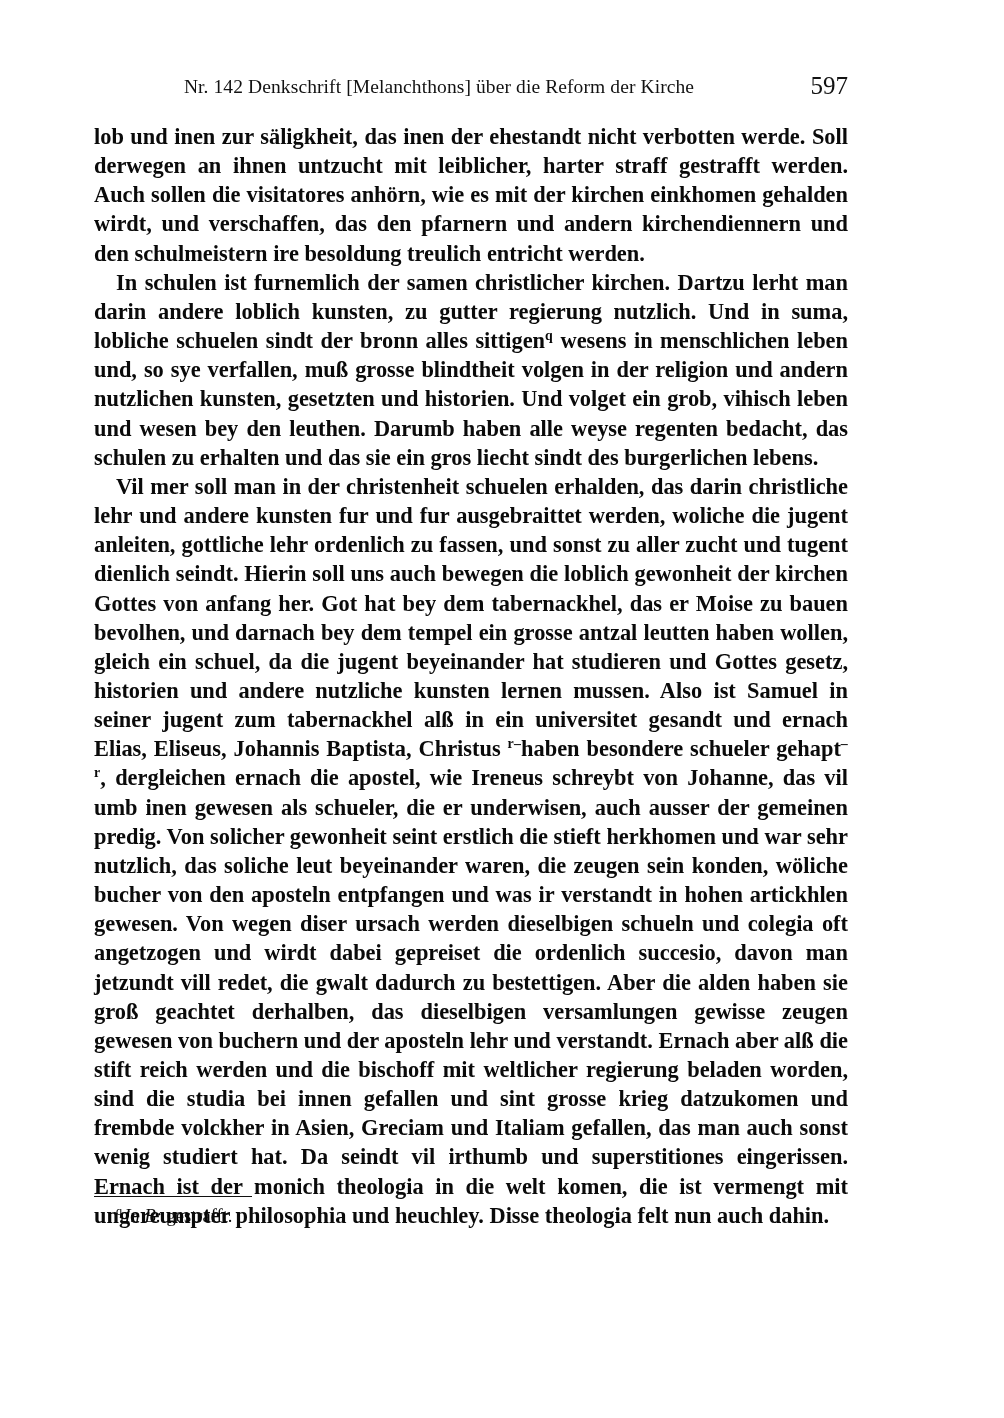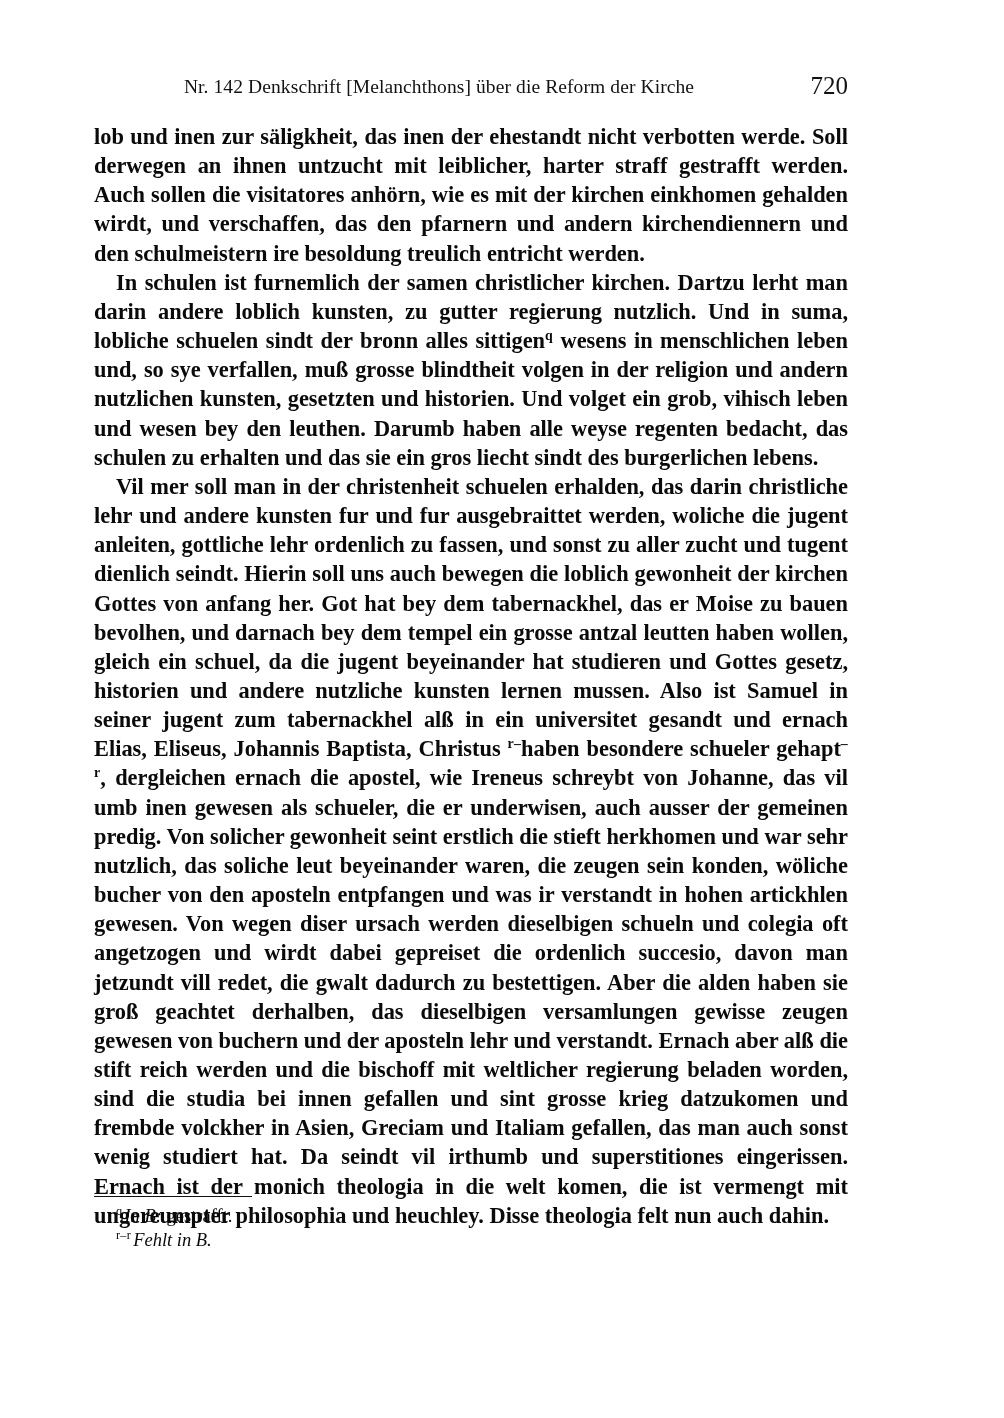--- a/index.html
+++ b/index.html
@@ -109,35 +109,34 @@
   }
   .fn-line i { }
 </style>
 </head>
 <body>
 
 <div class="page">
 
   <div class="running-head">
     <div class="running-head-title">Nr. 142 Denkschrift [Melanchthons] über die Reform der Kirche</div>
-    <div class="running-head-page">720</div>
+    <div class="running-head-page">597</div>
   </div>
 
   <div class="textblock">
 
     <p class="para"><span>lob und inen zur säligkheit, das inen der ehestandt nicht verbotten werde. Soll derwegen an ihnen untzucht mit leiblicher, harter straff gestrafft werden. Auch sollen die visitatores anhörn, wie es mit der kirchen einkhomen gehalden wirdt, und verschaffen, das den pfarnern und andern kirchendiennern und den schulmeistern ire besoldung treulich entricht werden.</span></p>
 
     <p class="para indent"><span>In schulen ist furnemlich der samen christlicher kirchen. Dartzu lerht man darin andere loblich kunsten, zu gutter regierung nutzlich. Und in suma, lobliche schuelen sindt der bronn alles sittigen</span><sup class="fnmark">q</sup><span> wesens in menschlichen leben und, so sye verfallen, muß grosse blindtheit volgen in der religion und andern nutzlichen kunsten, gesetzten und historien. Und volget ein grob, vihisch leben und wesen bey den leuthen. Darumb haben alle weyse regenten bedacht, das schulen zu erhalten und das sie ein gros liecht sindt des burgerlichen lebens.</span></p>
 
     <p class="para indent"><span>Vil mer soll man in der christenheit schuelen erhalden, das darin christliche lehr und andere kunsten fur und fur ausgebraittet werden, woliche die jugent anleiten, gottliche lehr ordenlich zu fassen, und sonst zu aller zucht und tugent dienlich seindt. Hierin soll uns auch bewegen die loblich gewonheit der kirchen Gottes von anfang her. Got hat bey dem tabernackhel, das er Moise zu bauen bevolhen, und darnach bey dem tempel ein grosse antzal leutten haben wollen, gleich ein schuel, da die jugent beyeinander hat studieren und Gottes gesetz, historien und andere nutzliche kunsten lernen mussen. Also ist Samuel in seiner jugent zum tabernackhel alß in ein universitet gesandt und ernach Elias, Eliseus, Johannis Baptista, Christus </span><sup class="fnmark">r–</sup><span>haben besondere schueler gehapt</span><sup class="fnmark">–r</sup><span>, dergleichen ernach die apostel, wie Ireneus schreybt von Johanne, das vil umb inen gewesen als schueler, die er underwisen, auch ausser der gemeinen predig. Von solicher gewonheit seint erstlich die stieft herkhomen und war sehr nutzlich, das soliche leut beyeinander waren, die zeugen sein konden, wöliche bucher von den aposteln entpfangen und was ir verstandt in hohen artickhlen gewesen. Von wegen diser ursach werden dieselbigen schueln und colegia oft angetzogen und wirdt dabei gepreiset die ordenlich succesio, davon man jetzundt vill redet, die gwalt dadurch zu bestettigen. Aber die alden haben sie groß geachtet derhalben, das dieselbigen versamlungen gewisse zeugen gewesen von buchern und der aposteln lehr und verstandt. Ernach aber alß die stift reich werden und die bischoff mit weltlicher regierung beladen worden, sind die studia bei innen gefallen und sint grosse krieg datzukomen und frembde volckher in Asien, Greciam und Italiam gefallen, das man auch sonst wenig studiert hat. Da seindt vil irthumb und superstitiones eingerissen. Ernach ist der monich theologia in die welt komen, die ist vermengt mit ungereumpter philosophia und heuchley. Disse theologia felt nun auch dahin.</span></p>
 
 
   </div>
 
   <div class="footnotes">
     <div class="fn-rule"></div>
 
     <p class="fn-line"><span class="fn-sup">q</span><i>In B:</i><span> gestrafft.</span></p>
 
-    <p class="fn-line"><span class="fn-sup">r–r</span><i>Fehlt in B.</i><span></span></p>
   </div>
 
 </div>
 
 </body></html>

